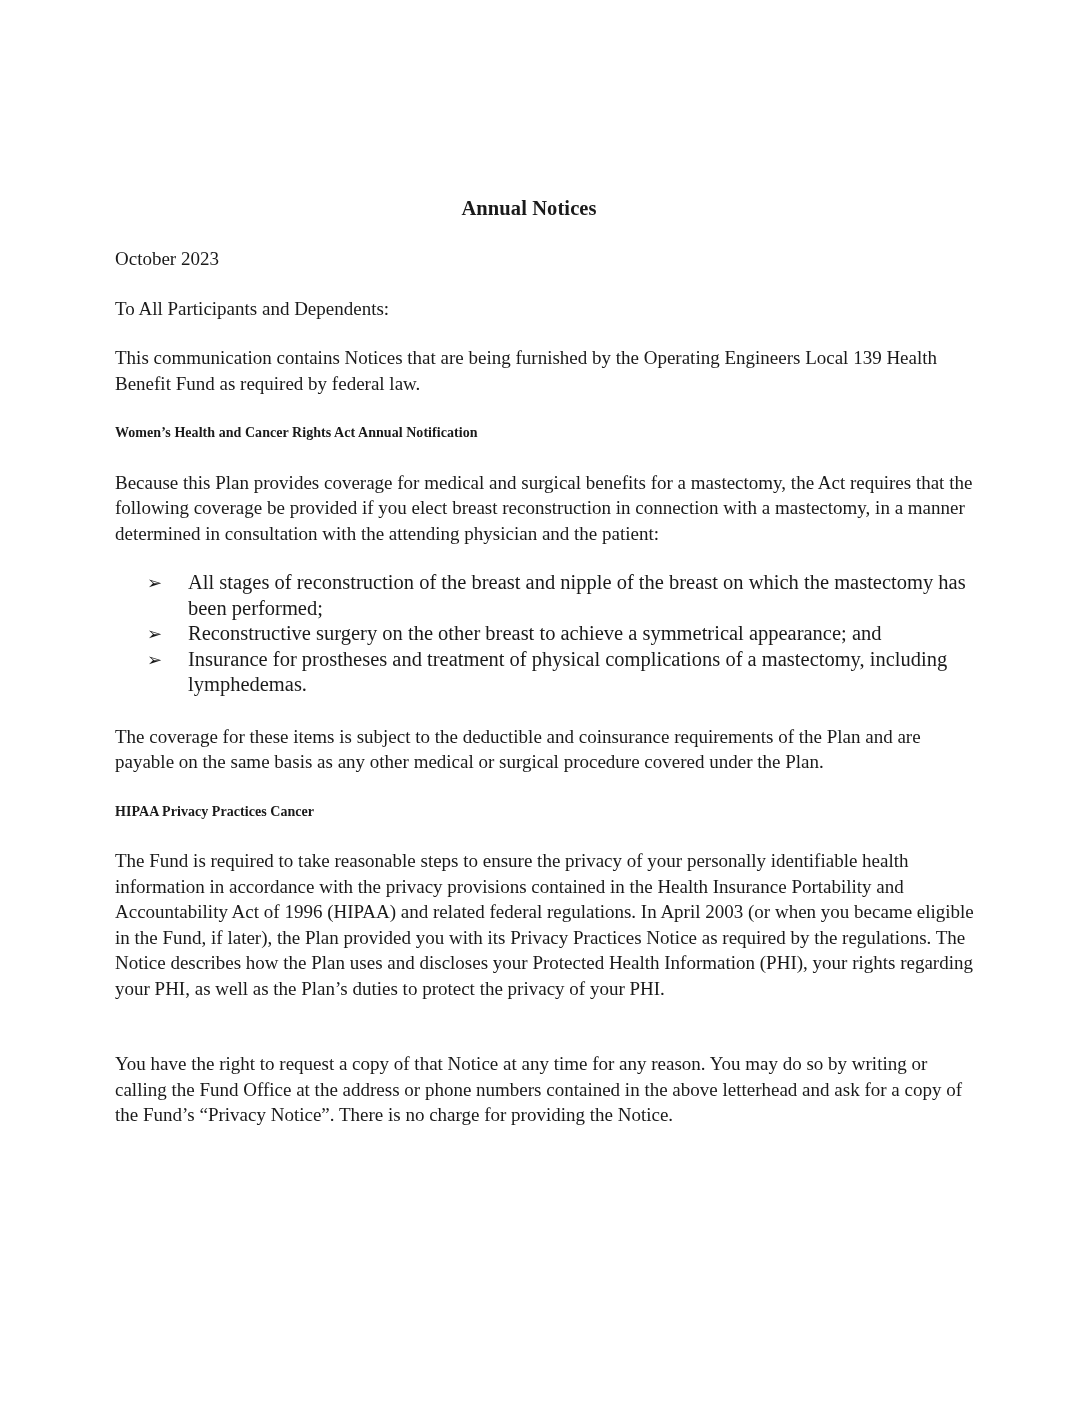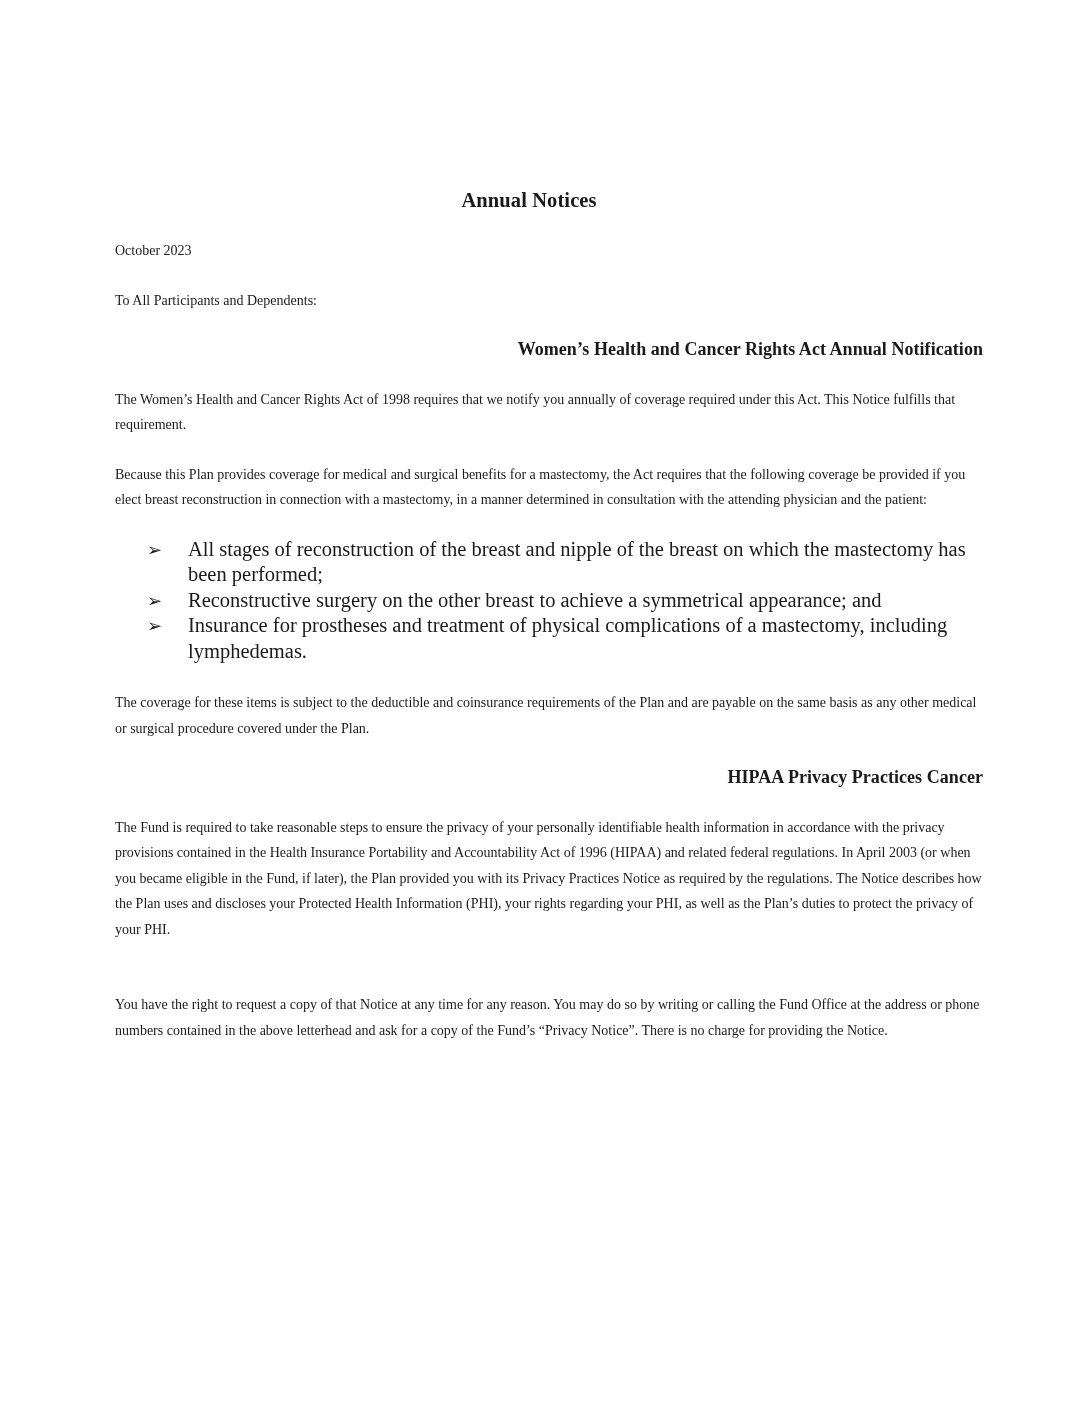--- a/index.html
+++ b/index.html
@@ -21,51 +21,50 @@
     width: 1088px;
     height: 1408px;
     background: #ffffff;
     overflow: hidden;
   }
 
   
   .doc-body {
     position: absolute;
     left: 115px;
-    top: 188px;
+    top: 196px;
     width: 868px;
   }
 
   .doc-title {
     font-size: 20.5px;
     font-weight: bold;
     text-align: center;
     letter-spacing: 0.1px;
     line-height: 25px;
     margin-bottom: 25px;
     
     position: relative;
     left: -20px;
     width: 868px;
   }
 
   p.para {
-    font-size: 14px;
+    font-size: 19px;
     line-height: 25.5px;
     text-align: left;
     margin-bottom: 24px;
   }
 
   h2.heading {
-    font-size: 18px;
+    font-size: 14px;
     font-weight: bold;
     line-height: 25.5px;
     margin-bottom: 24px;
     letter-spacing: 0.05px;
-    text-align: right;
   }
 
   
   p.para.loose-top { margin-top: 14px; }
   p.para.loose-bottom { margin-bottom: 50px; }
 
   ul.arrow-list {
     list-style: none;
     margin: 0 0 26px 0;
     padding: 0;
@@ -99,24 +98,24 @@
 
 <div class="page">
   <div class="doc-body">
 
     <div class="doc-title">Annual Notices</div>
 
     <p class="para">October 2023</p>
 
     <p class="para">To All Participants and Dependents:</p>
 
+    <p class="para">This communication contains Notices that are being furnished by the Operating Engineers Local 139 Health Benefit Fund as required by federal law.</p>
 
     <h2 class="heading">Women’s Health and Cancer Rights Act Annual Notification</h2>
 
-    <p class="para">The Women’s Health and Cancer Rights Act of 1998 requires that we notify you annually of coverage required under this Act. This Notice fulfills that requirement.</p>
 
     <p class="para">Because this Plan provides coverage for medical and surgical benefits for a mastectomy, the Act requires that the following coverage be provided if you elect breast reconstruction in connection with a mastectomy, in a manner determined in consultation with the attending physician and the patient:</p>
 
     <ul class="arrow-list">
       <li>
         <span class="bullet-glyph">➢</span>
         <span class="item-text">All stages of reconstruction of the breast and nipple of the breast on which the mastectomy has been performed;</span>
       </li>
       <li>
         <span class="bullet-glyph">➢</span>

